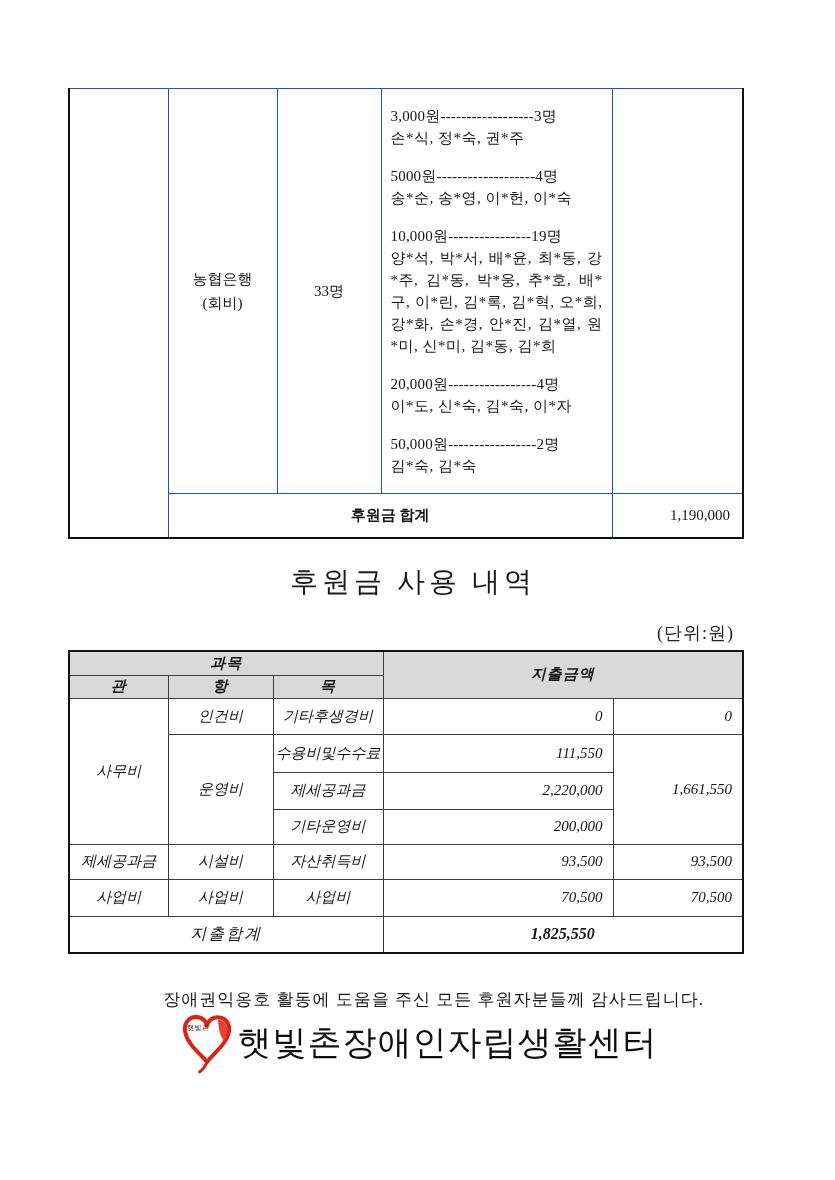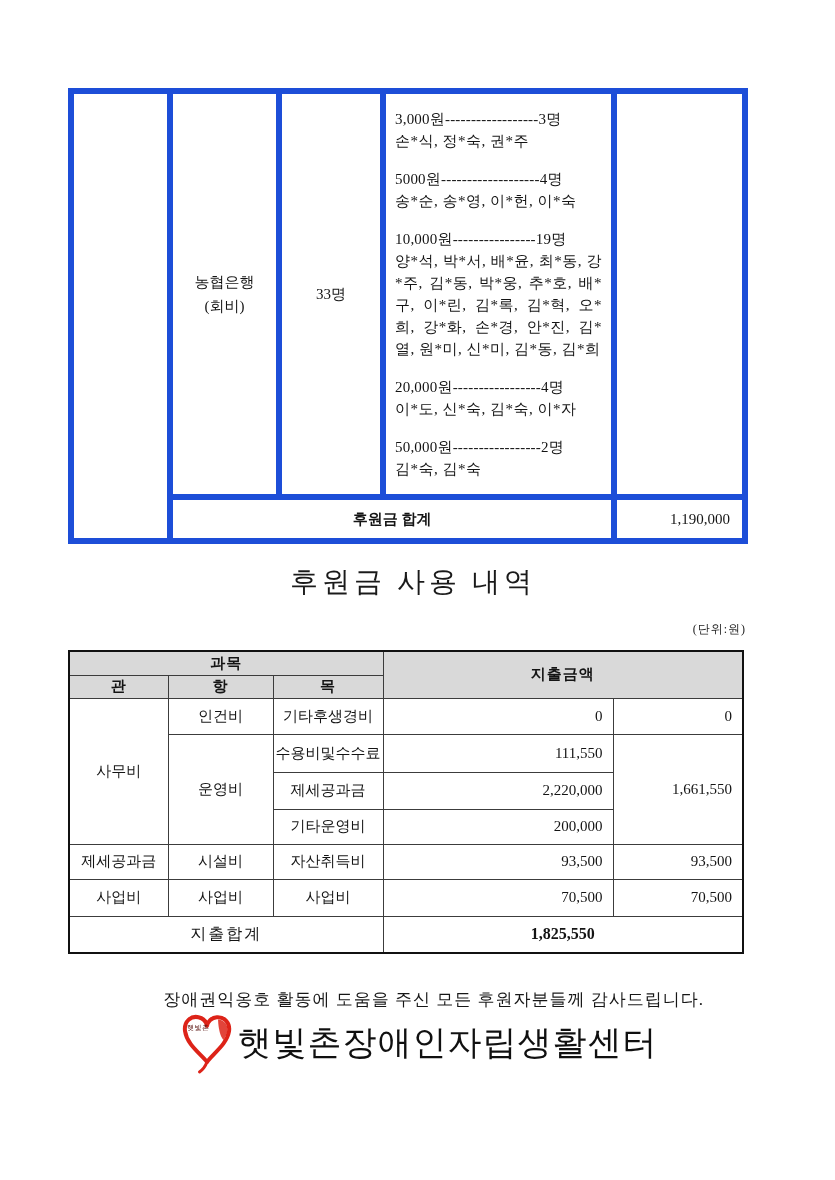--- a/index.html
+++ b/index.html
@@ -9,44 +9,45 @@
     background:#ffffff; overflow:hidden;
     font-family:"Liberation Serif","DejaVu Serif",serif; color:#141414;
   }
 
   
   table { border-collapse:collapse; table-layout:fixed; }
   .t1 {
     position:absolute; left:68px; top:88px; width:674px; height:449px;
     border:2px solid #111; border-top:1px solid #333;
   }
-  .t1 td { border:6px solid #1d4ed8; font-size:15px; vertical-align:middle; }
+  .t1 td { border:1px solid #1d4ed8; font-size:15px; vertical-align:middle; }
   .t1 .cell-center { text-align:center; line-height:24px; }
   .t1 .donor-cell { padding:14px 9px; vertical-align:middle; overflow:hidden; }
   .donor-group { margin-bottom:16px; }
   .donor-group:last-child { margin-bottom:0; }
   .amount-line { font-size:15px; line-height:22px; white-space:nowrap; overflow:hidden; letter-spacing:0.2px; }
   .names-line  { font-size:15px; line-height:22px; text-align:justify; letter-spacing:0.5px; }
   .t1 .total-label { text-align:center; font-weight:bold; font-size:15px; }
   .t1 .num { text-align:right; padding-right:12px; font-size:15px; }
 
   
   .doc-title {
     position:absolute; left:76px; top:563px; width:674px;
     text-align:center; font-size:28px; letter-spacing:4px; color:#1a1a1a;
   }
   .unit-note {
-    position:absolute; left:72px; top:621px; width:674px;
-    text-align:right; font-size:12px; letter-spacing:1px; color:#222;
+    position:absolute; left:60px; top:621px; width:674px;
+    text-align:right; font-size:18px; letter-spacing:1px; color:#222;
   }
 
   
   .t2 {
     position:absolute; left:68px; top:650px; width:674px;
     border:2px solid #111;
+    font-style:italic;
   }
   .t2 td { border:1px solid #3c3c3c; font-size:15px; text-align:center; vertical-align:middle; }
   .t2 .hdr { background:#d9d9d9; font-weight:bold; font-size:15px; letter-spacing:1px; }
   .t2 .num { text-align:right; padding-right:10px; }
   .t2 .sum-label { letter-spacing:2px; font-size:16px; }
   .t2 .sum-amt { text-align:center; font-weight:bold; font-size:16px; }
 
   
   .thanks {
     position:absolute; left:16px; top:988px; width:835px;

